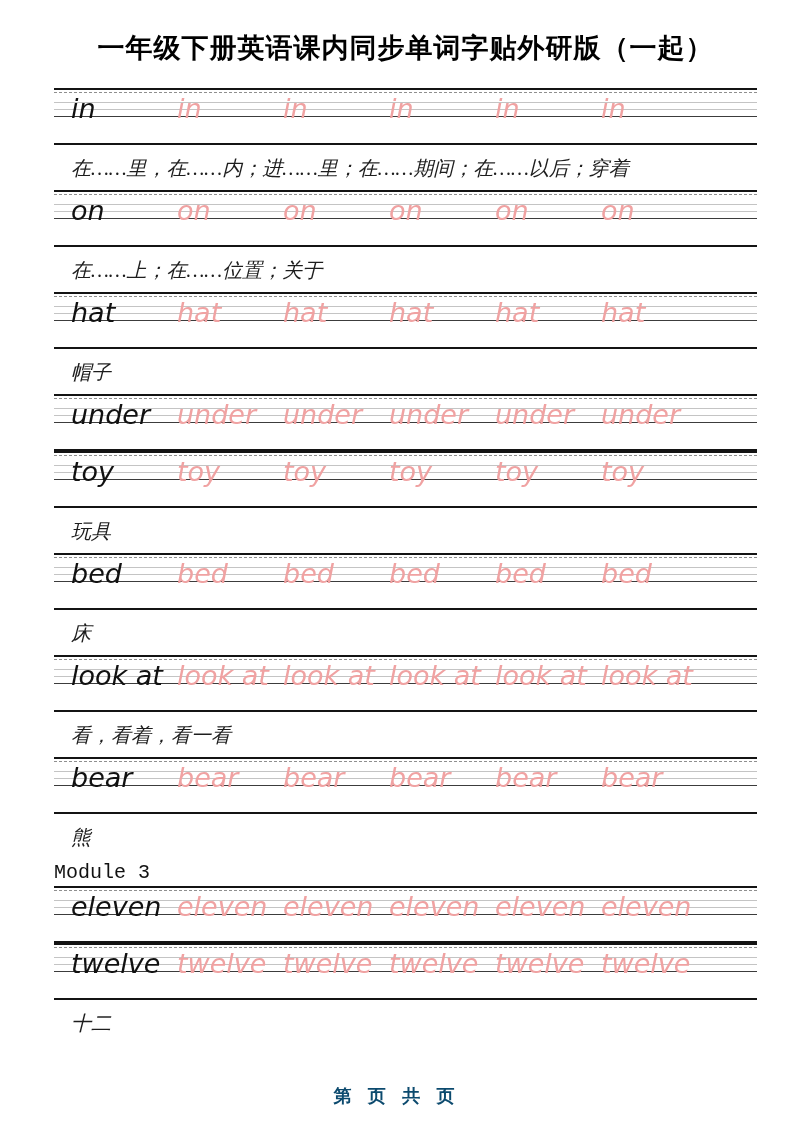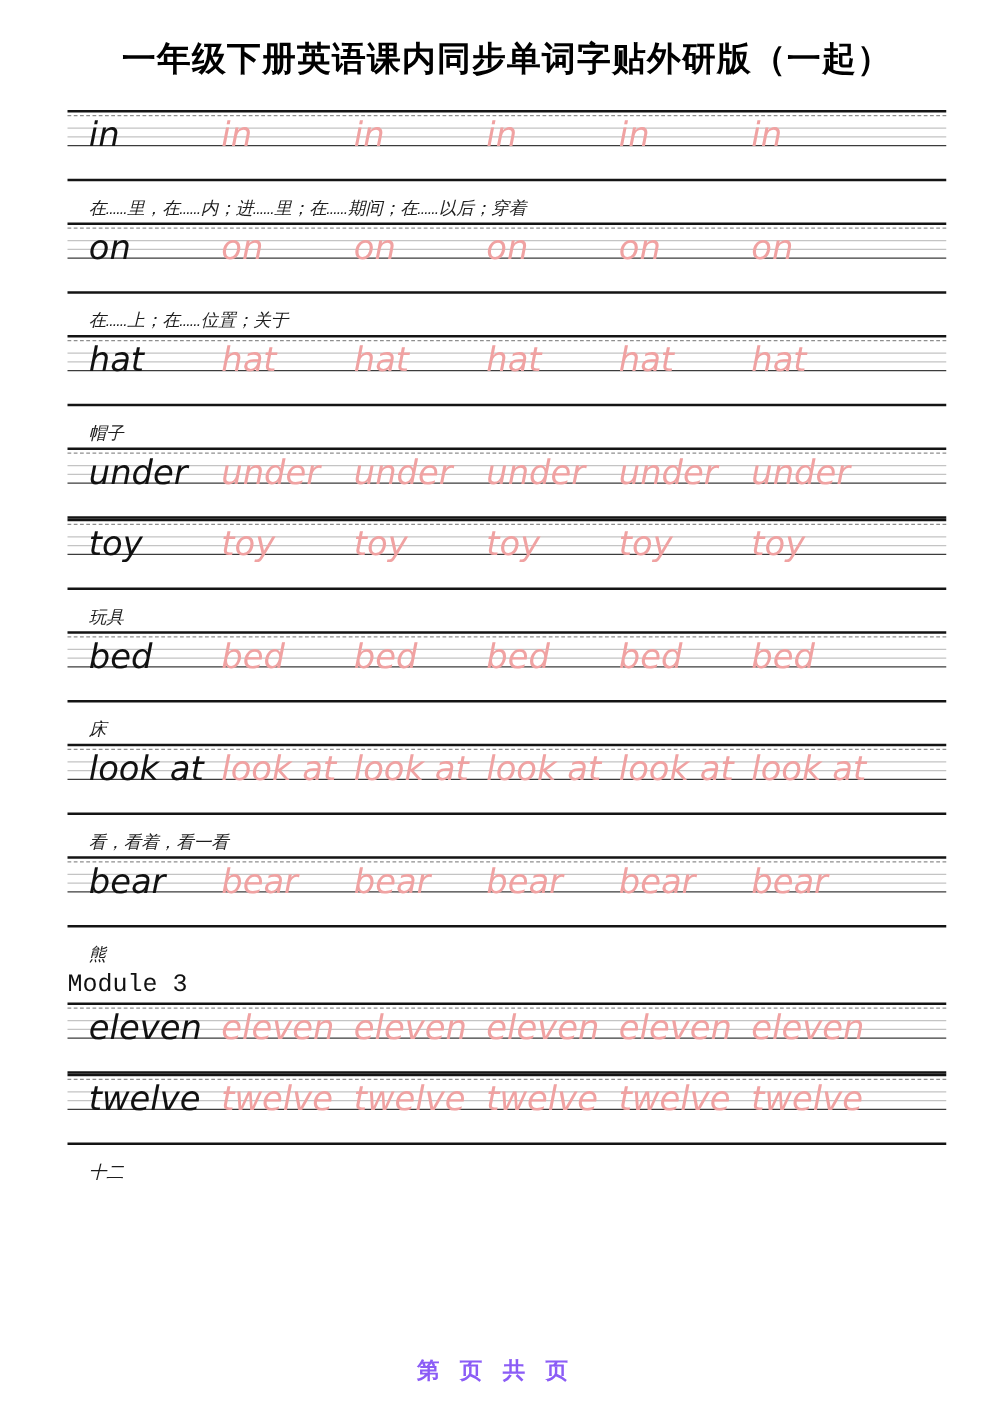--- a/index.html
+++ b/index.html
@@ -37,33 +37,33 @@
   }
   .word{
     flex:0 0 106px;width:106px;overflow:visible;white-space:nowrap;
     font-family:"DejaVu Sans","Liberation Sans",sans-serif;
     font-style:italic;font-size:27px;line-height:1;
   }
   .word.model{color:var(--model-color,#111);}
   .word.trace{color:var(--trace-color,#f0a2a2);}
   
   .def{
-    height:33px;line-height:46.5px;padding-left:17px;
-    font-family:Liberation Mono, monospace;
-    font-style:italic;font-size:14px;color:#1d1d1d;
+    height:45px;line-height:46.5px;padding-left:17px;
+    font-family:Liberation Serif, serif;
+    font-style:italic;font-size:20px;color:#1d1d1d;
     white-space:nowrap;overflow:hidden;
   }
   .note{
     height:27px;line-height:27px;
     font-family:Liberation Mono, monospace;
     font-style:normal;font-size:20px;color:#111;
   }
   .footer{
     position:absolute;left:0;top:1084px;width:793px;
-    text-align:center;font-size:18px;font-weight:600;color:#8b5cf6;
+    text-align:center;font-size:18px;font-weight:600;color:#0c4a6e;
     letter-spacing:5px;
     font-family:"DejaVu Sans","Liberation Sans",sans-serif;
   }
 </style>
 </head>
 <body>
 
 <div class="page">
   <h1 class="title">一年级下册英语课内同步单词字贴外研版（一起）</h1>
 

